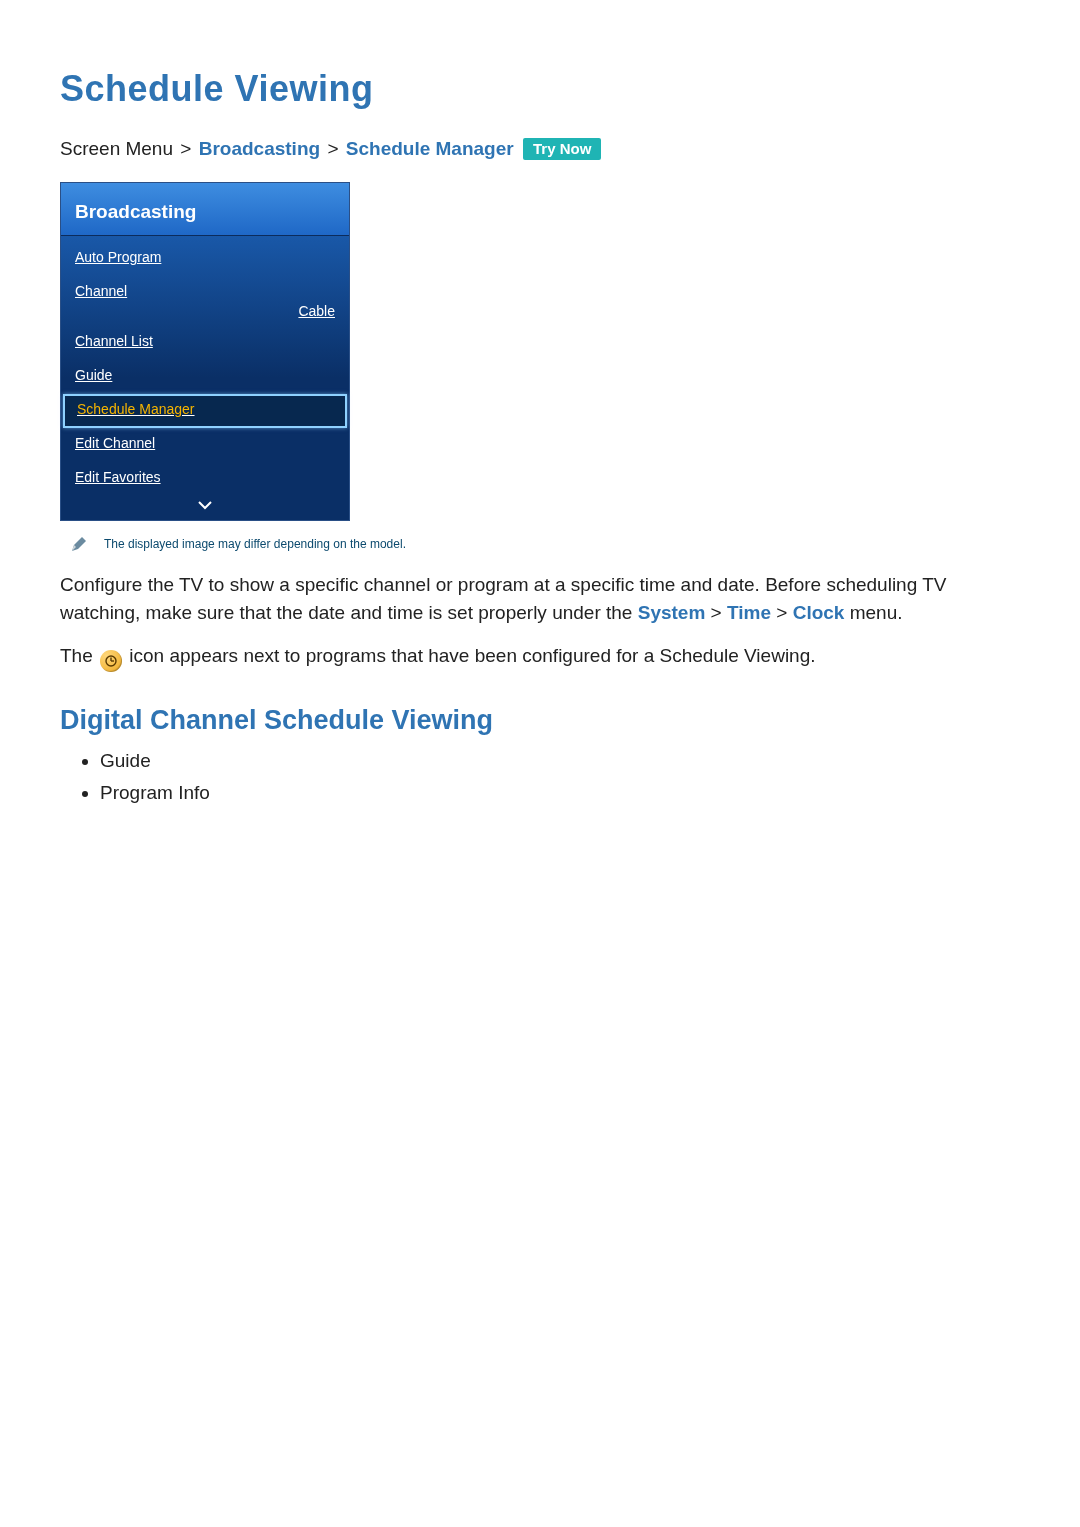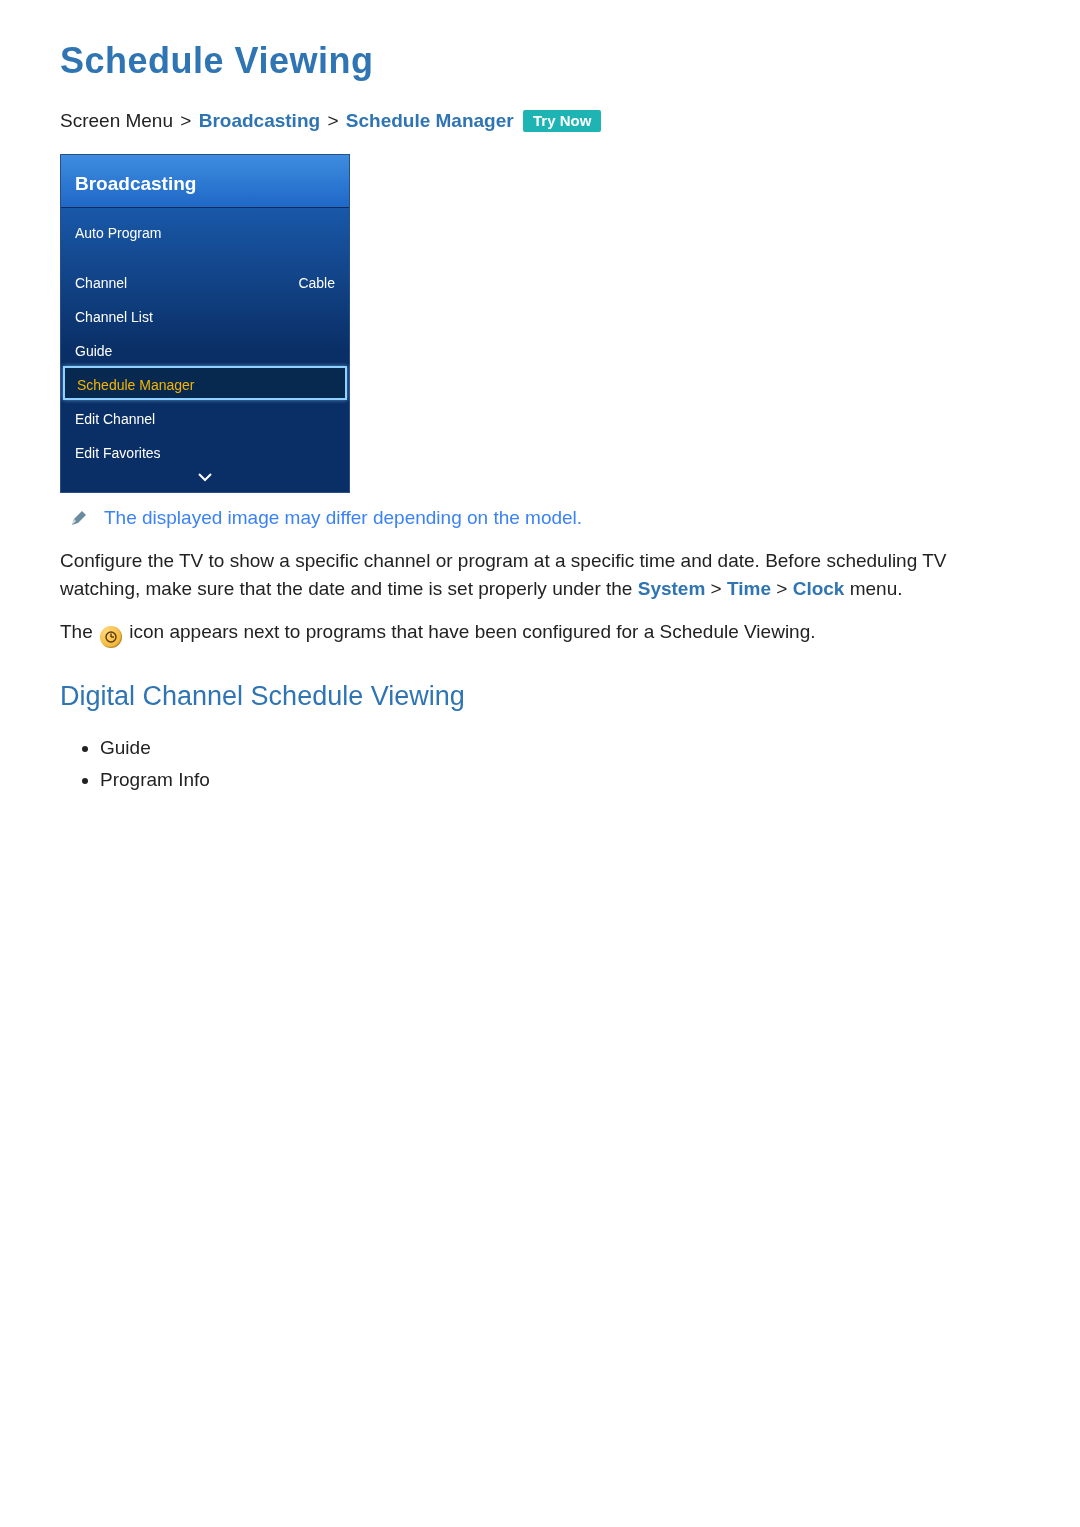--- a/index.html
+++ b/index.html
@@ -4,21 +4,21 @@
 <style>
   html, body {
     margin: 0;
     padding: 0;
     background: #ffffff;
     font-family: Arial, Helvetica, sans-serif;
     color: #222;
     width: 1080px;
   }
   .page {
-    padding: 40px 60px 0 60px;
+    padding: 68px 60px 0 60px;
     width: 960px;
   }
   h1.title {
     color: #2f74b3;
     font-size: 36px;
     font-weight: 700;
     margin: 0 0 28px 0;
     letter-spacing: 0.5px;
   }
   .breadcrumb {
@@ -58,21 +58,22 @@
   .menu-body {
     background: linear-gradient(to bottom, #1958a8 0%, #0a2f66 50%, #0a2f66 100%);
     padding: 6px 0 0 0;
   }
   .menu-item {
     color: #ffffff;
     font-size: 14px;
     padding: 7px 14px;
     display: flex;
     justify-content: space-between;
-    align-items: flex-end;
+    align-items: flex-start;
+    text-decoration: underline;
   }
   .menu-item .value {
     color: #ffffff;
     font-size: 14px;
     margin-top: 20px;
   }
   .menu-item.selected {
     border: 2px solid #8fd2ff;
     background: #07284f;
     margin: 0 2px;
@@ -90,22 +91,22 @@
   }
   .menu-footer svg {
     width: 16px;
     height: 12px;
   }
   
   .note-row {
     display: flex;
     align-items: center;
     margin: 0 0 18px 10px;
-    color: #3b82f6;
-    font-size: 19px;
+    color: #0c4a6e;
+    font-size: 12px;
   }
   .note-row .pencil {
     width: 18px;
     height: 18px;
     margin-right: 16px;
     flex-shrink: 0;
   }
   
   p.body {
     font-size: 19px;
@@ -126,22 +127,22 @@
     background: radial-gradient(circle at 30% 25%, #ffd77a, #eeaa22);
     display: inline-flex;
     align-items: center;
     justify-content: center;
     box-shadow: inset -1px -1px 1px rgba(0,0,0,0.25);
   }
   .clock-badge svg { width: 12px; height: 12px; }
   h2.section {
     color: #2f74b3;
     font-size: 27px;
-    font-weight: 400;
-    margin: 30px 0 20px 0;
+    font-weight: 700;
+    margin: 30px 0 9px 0;
   }
   ul.bullets {
     margin: 6px 0 0 0;
     padding-left: 40px;
   }
   ul.bullets li {
     font-size: 19px;
     line-height: 1.7;
     color: #222;
   }

